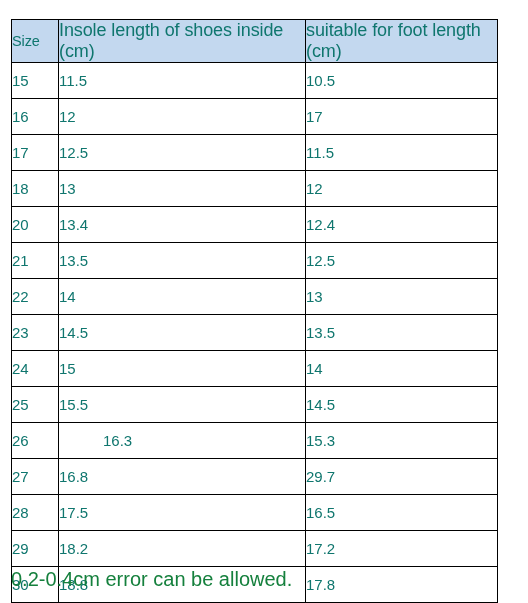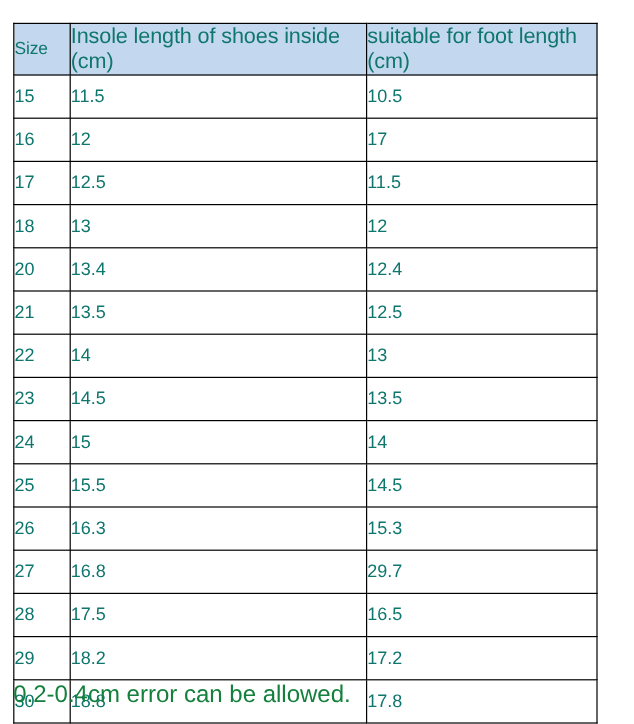--- a/index.html
+++ b/index.html
@@ -133,21 +133,21 @@
           <td style="border-color: rgb(0, 0, 0);">15</td>
           <td style="border-color: rgb(0, 0, 0);">14</td>
         </tr>
         <tr>
           <td style="border-color: rgb(0, 0, 0);">25</td>
           <td style="border-color: rgb(0, 0, 0);">15.5</td>
           <td style="border-color: rgb(0, 0, 0);">14.5</td>
         </tr>
         <tr>
           <td style="border-color: rgb(0, 0, 0);">26</td>
-          <td style="border-color: rgb(0, 0, 0);">16.3</td>
+          <td style="border-color: rgb(0, 0, 0); padding-left: 44px;">16.3</td>
           <td style="border-color: rgb(0, 0, 0);">15.3</td>
         </tr>
         <tr>
           <td style="border-color: rgb(0, 0, 0);">27</td>
           <td style="border-color: rgb(0, 0, 0);">16.8</td>
           <td style="border-color: rgb(0, 0, 0);">29.7</td>
         </tr>
         <tr>
           <td style="border-color: rgb(0, 0, 0);">28</td>
           <td style="border-color: rgb(0, 0, 0); margin-left: 44px;">17.5</td>

